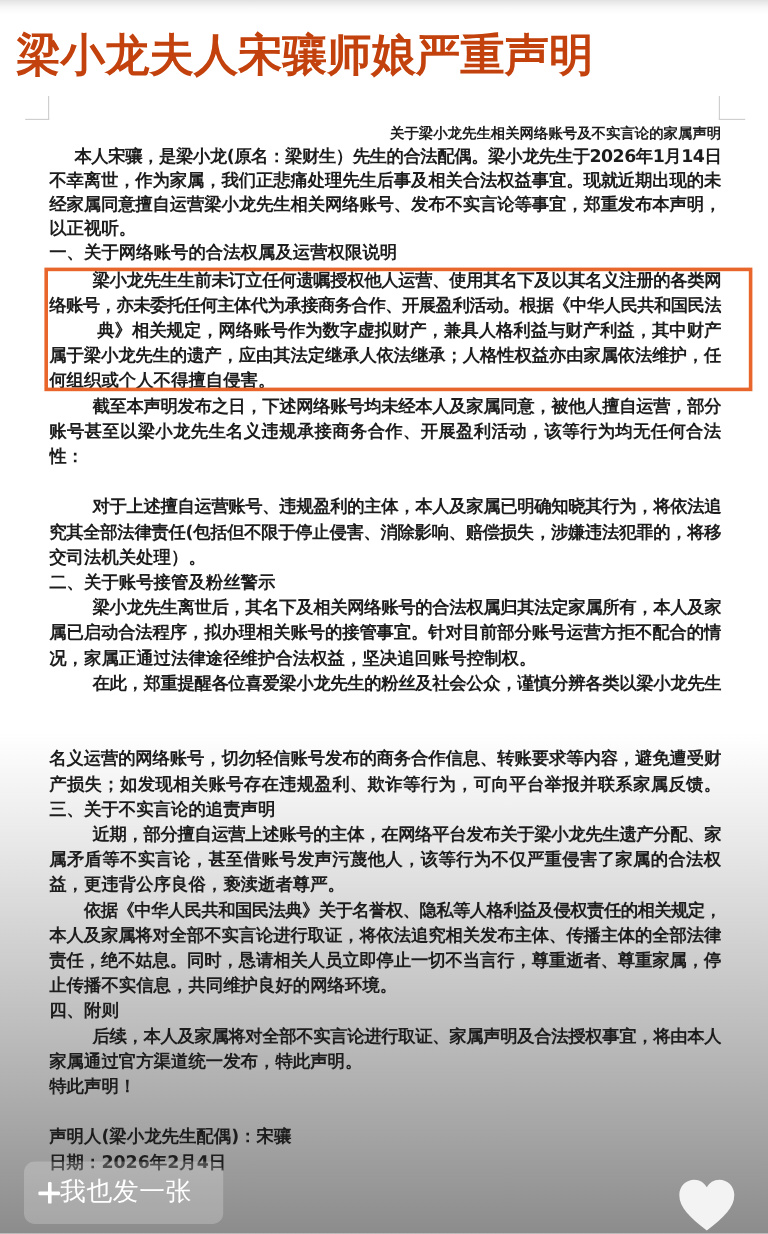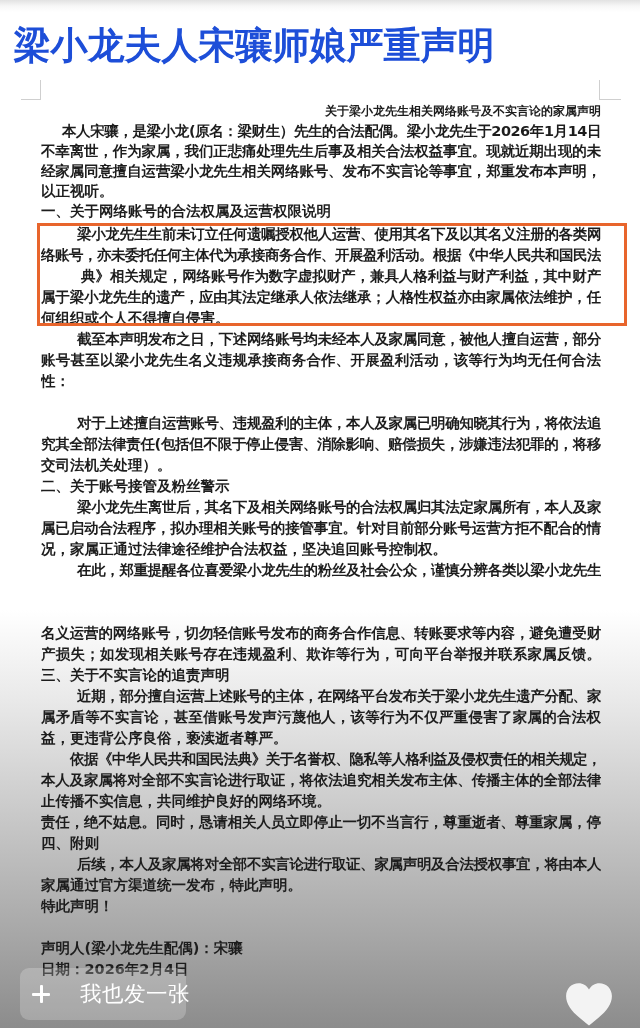--- a/index.html
+++ b/index.html
@@ -7,21 +7,21 @@
     width: 640px; height: 1028px; overflow: hidden; position: relative;
     background: linear-gradient(180deg, #e2e2e2 0px, #f7f7f7 6px, #ffffff 12px, #ffffff 610px, #e9e9e9 700px, #cdcdcd 800px, #b1b1b1 900px, #8c8c8c 1028px);
     font-family: "DejaVu Sans", "Liberation Sans", sans-serif;
     color: #1d1d1d;
   }
   .title {
     position: absolute; left: 0; top: 23px; width: 508px;
     text-align: center;
     font-family: "DejaVu Serif", "Liberation Serif", serif;
     font-weight: 900; font-size: 37px; line-height: 44px;
-    color: #1d4ed8;
+    color: #c2410c;
   }
   .crop { position: absolute; height: 19px; border-bottom: 1px solid #cfcfcf; }
   .crop.l { left: 21px; top: 80px; width: 19px; border-right: 1px solid #cfcfcf; }
   .crop.r { left: 599px; top: 80px; width: 21px; border-left: 1px solid #cfcfcf; }
 
   .blk { position: absolute; left: 41px; width: 560px; font-weight: 700; font-size: 14.5px; }
   .blkA { top: 101px; }
   .blkB { top: 224px; }
   .ln { display: block; overflow: hidden; white-space: normal; word-break: break-all; text-align: left; }
   .blkA .ln { height: 20px; line-height: 20px; }
@@ -40,21 +40,21 @@
   .post-btn {
     position: absolute; left: 20px; top: 968px; width: 166px; height: 52px;
     border-radius: 9px; background: rgba(255,255,255,0.22);
     display: flex; align-items: center; z-index: 3; cursor: pointer;
   }
   .plus { width: 18px; height: 18px; margin-left: 12px; position: relative; flex: 0 0 auto; }
   .plus::before, .plus::after { content: ""; position: absolute; background: #fff; border-radius: 1px; }
   .plus::before { left: 0; top: 7.5px; width: 18px; height: 3px; }
   .plus::after { left: 7.5px; top: 0; width: 3px; height: 18px; }
   .post-label {
-    margin-left: 30px; color: #ffffff; font-size: 21.5px; line-height: 52px;
+    margin-left: 0; color: #ffffff; font-size: 21.5px; line-height: 52px;
     letter-spacing: 0.5px; font-family: "DejaVu Sans", "Liberation Sans", sans-serif; white-space: nowrap;
   }
   .heart { position: absolute; left: 564px; top: 981px; width: 50px; height: 46px; z-index: 3; cursor: pointer; }
   .heart svg { width: 100%; height: 100%; display: block; }
 </style>
 </head>
 <body>
 
 <div class="title">梁小龙夫人宋骧师娘严重声明</div>
 
@@ -113,22 +113,22 @@
   <section>
     <div class="ln">三、关于不实言论的追责声明</div>
     <div>
       <div class="ln j i2" style="letter-spacing: -0.4px;">近期，部分擅自运营上述账号的主体，在网络平台发布关于梁小龙先生遗产分配、家</div>
       <div class="ln j">属矛盾等不实言论，甚至借账号发声污蔑他人，该等行为不仅严重侵害了家属的合法权</div>
       <div class="ln">益，更违背公序良俗，亵渎逝者尊严。</div>
     </div>
     <div>
       <div class="ln j i15" style="letter-spacing: -0.6px;">依据《中华人民共和国民法典》关于名誉权、隐私等人格利益及侵权责任的相关规定，</div>
       <div class="ln j" style="letter-spacing: -0.2px;">本人及家属将对全部不实言论进行取证，将依法追究相关发布主体、传播主体的全部法律</div>
+      <div class="ln j" style="letter-spacing: -0.2px;">责任，绝不姑息。同时，恳请相关人员立即停止一切不当言行，尊重逝者、尊重家属，停</div>
       <div class="ln">止传播不实信息，共同维护良好的网络环境。</div>
-      <div class="ln j" style="letter-spacing: -0.2px;">责任，绝不姑息。同时，恳请相关人员立即停止一切不当言行，尊重逝者、尊重家属，停</div>
     </div>
   </section>
 
   <section>
     <div class="ln">四、附则</div>
     <div>
       <div class="ln j i2" style="letter-spacing: -0.4px;">后续，本人及家属将对全部不实言论进行取证、家属声明及合法授权事宜，将由本人及</div>
       <div class="ln">家属通过官方渠道统一发布，特此声明。</div>
     </div>
     <div class="ln">特此声明！</div>

